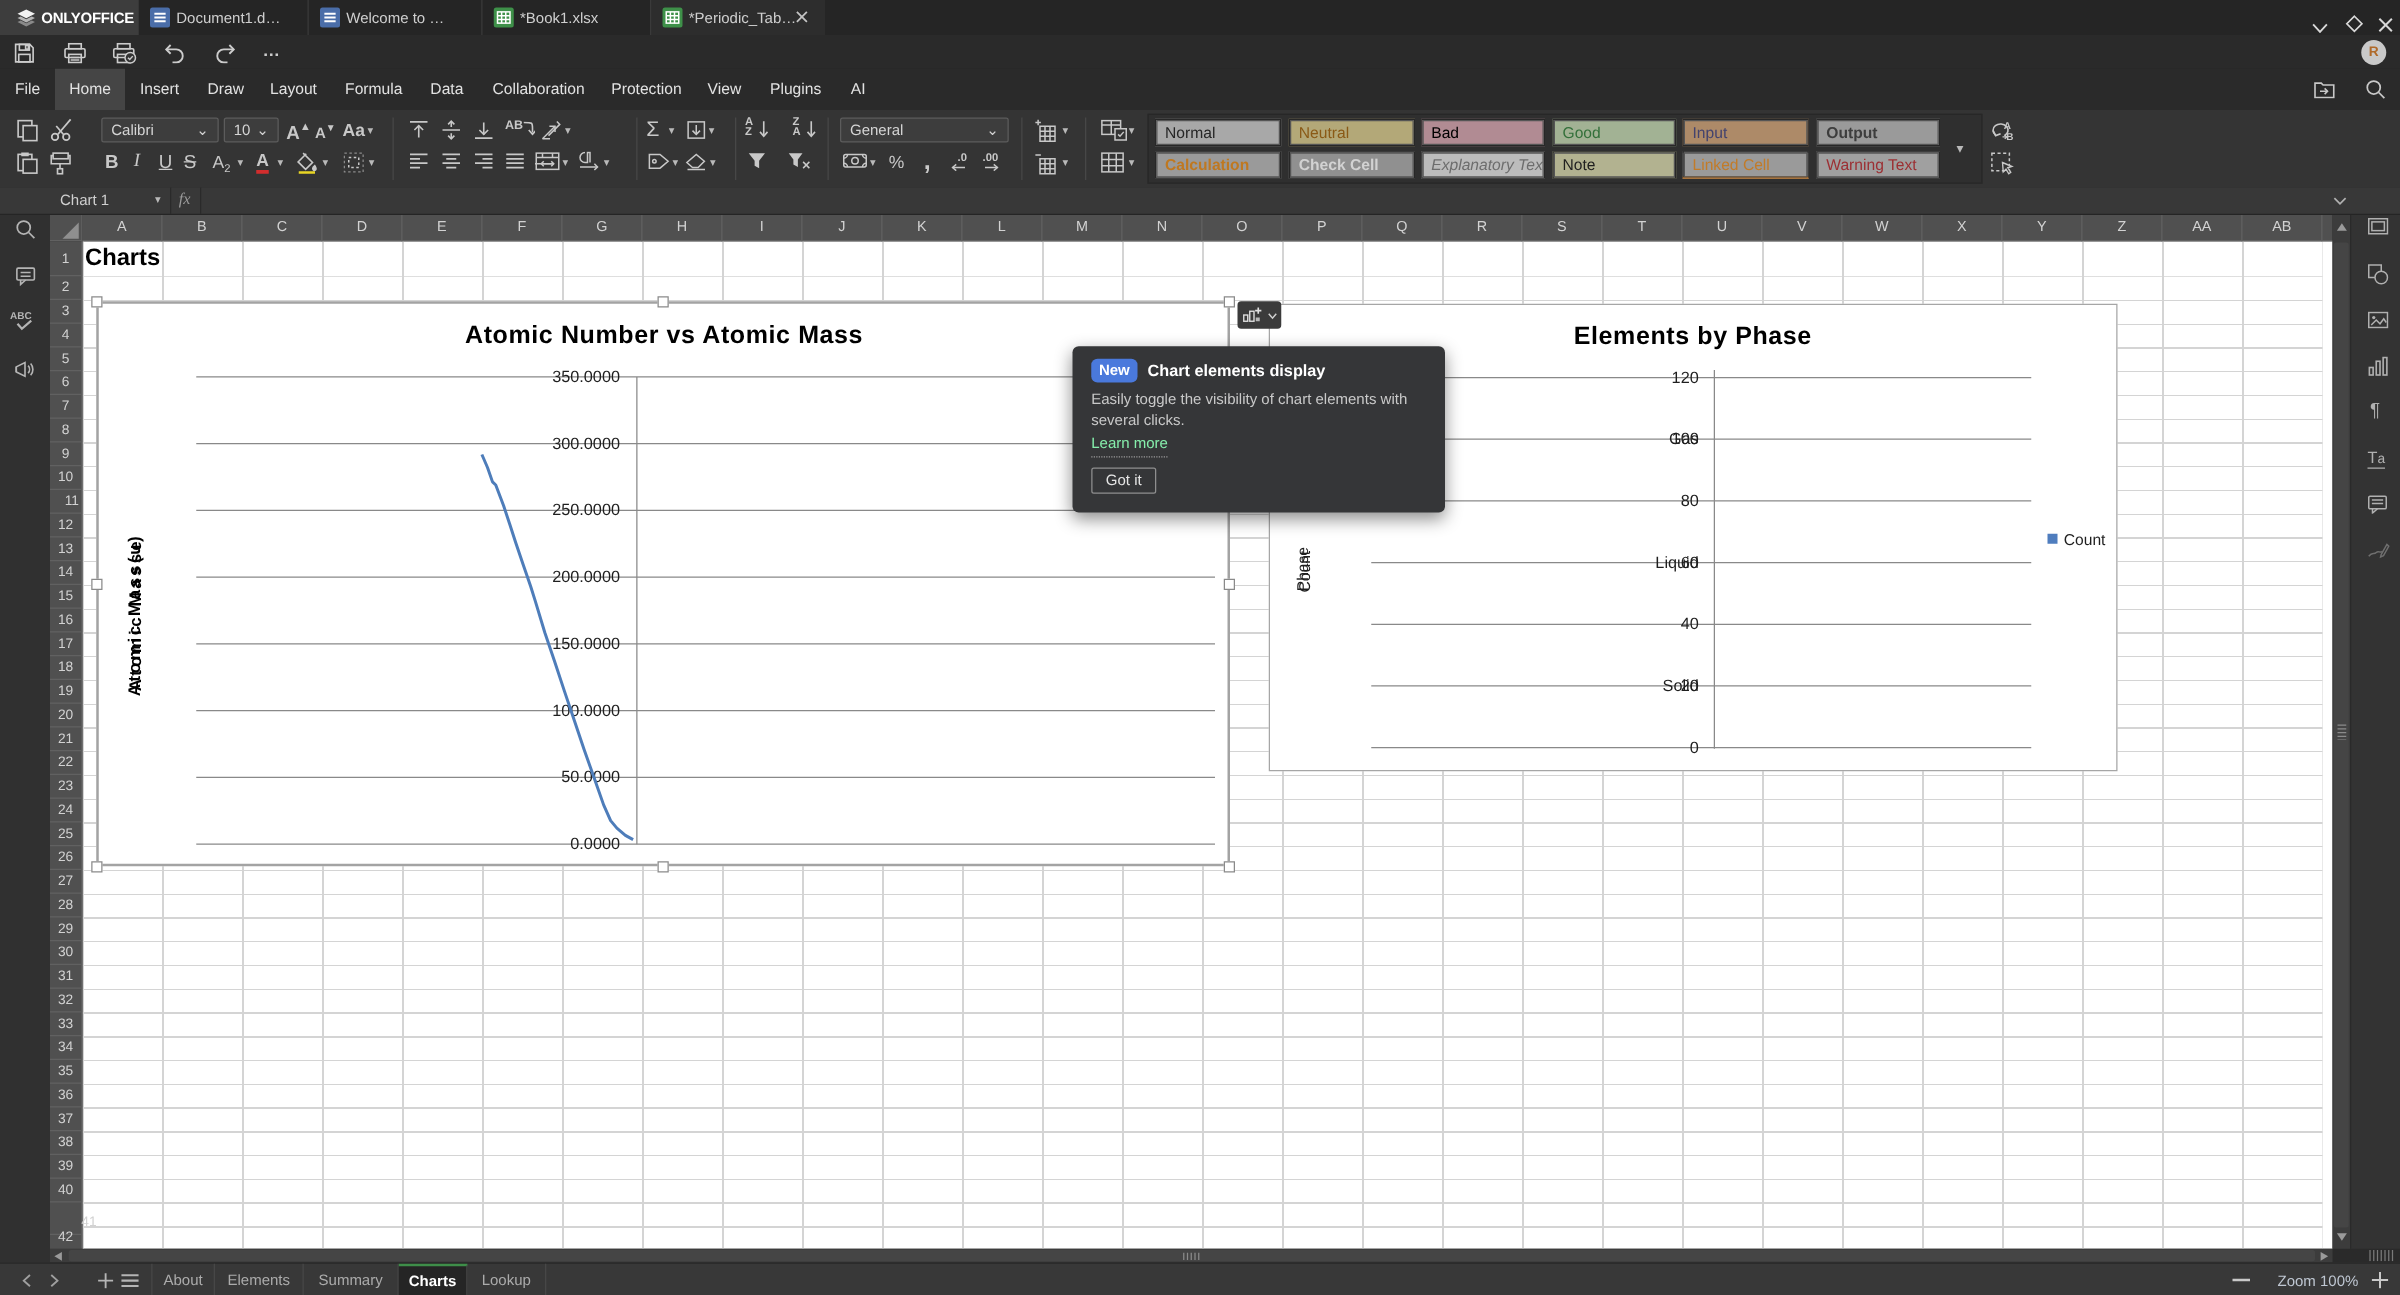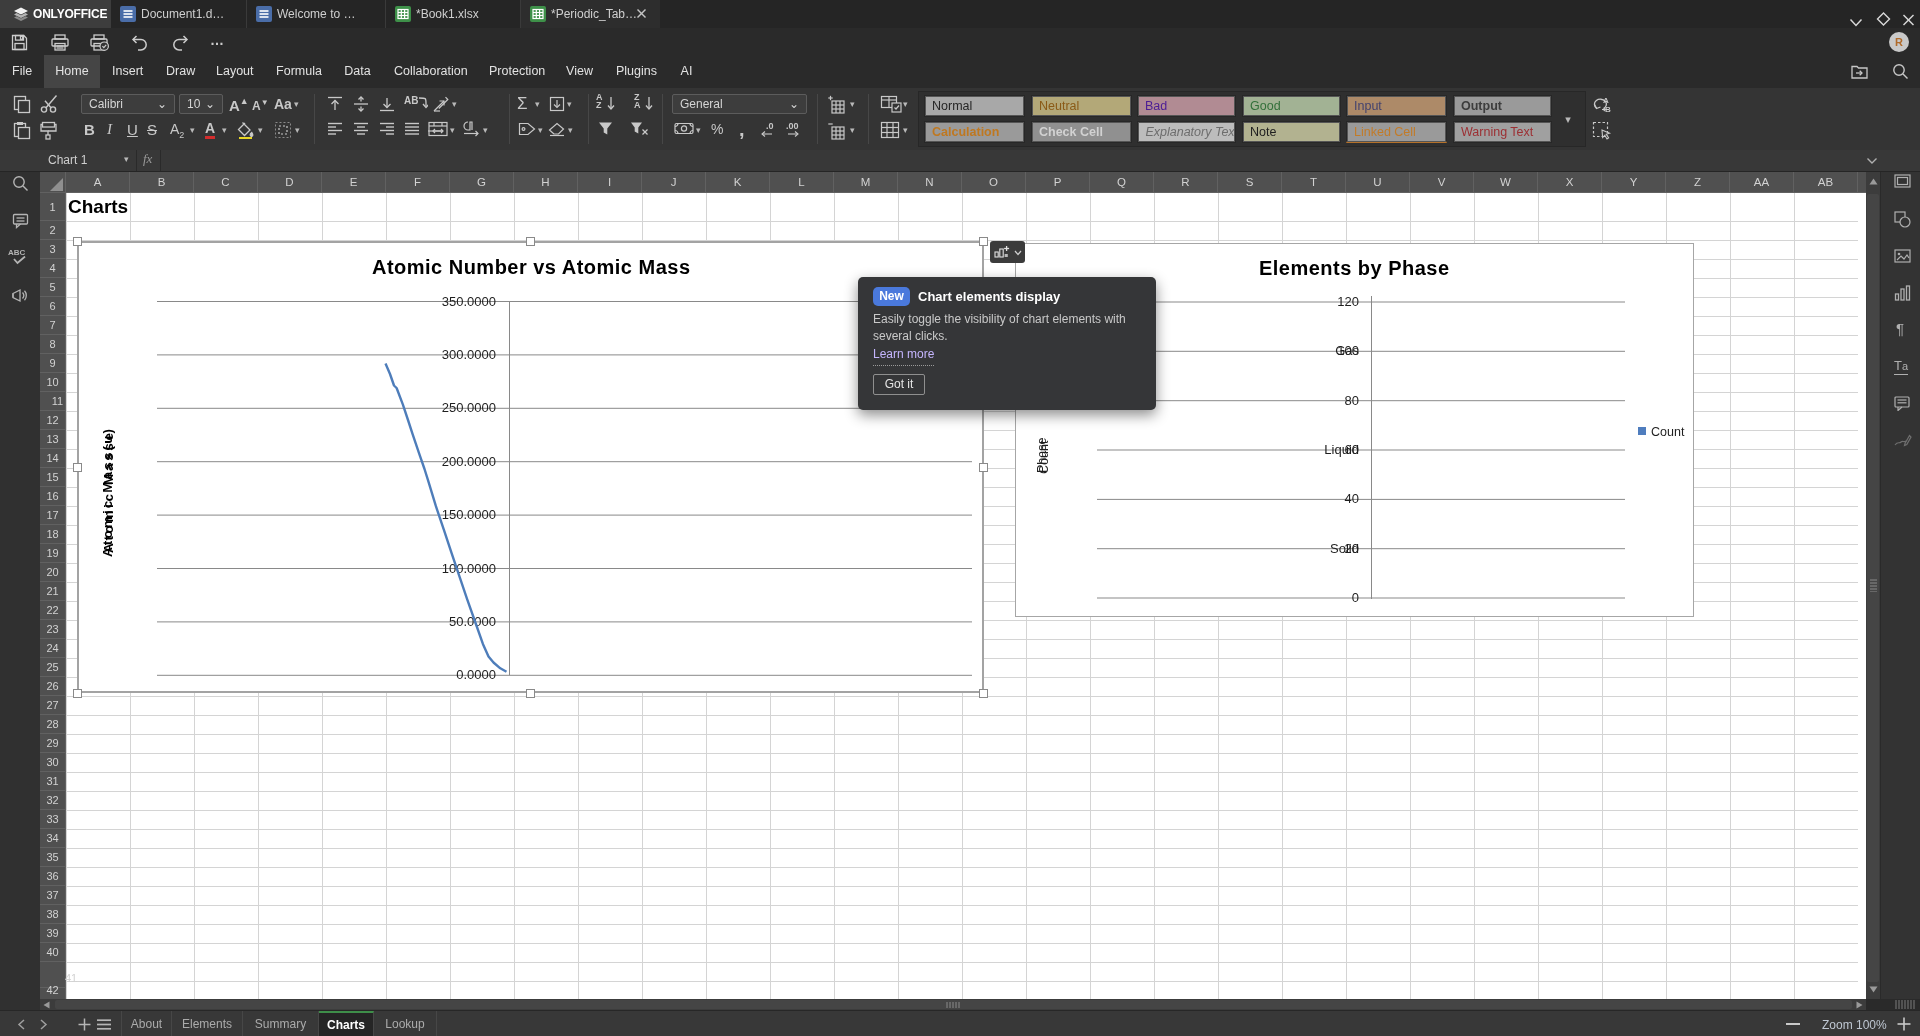--- a/index.html
+++ b/index.html
@@ -478,27 +478,27 @@
           <line x1="1.5" y1="11.5" x2="18.5" y2="11.5"></line>
           <line x1="7" y1="1.5" x2="7" y2="16.5"></line>
           <line x1="13" y1="1.5" x2="13" y2="16.5"></line>
         </g>
       </svg>
     <span class="abs chev" style="left:903px;top:37px;">▾</span>
 
     <div class="abs" style="left:918px;top:3px;width:668px;height:56px;background:#2f2f2f;border:1px solid #272727;"></div>
     <div class="gcell abs" style="left:924px;top:7px;width:101px;background:#a8a8a8;color:#262626;">Normal</div>
     <div class="gcell abs" style="left:1031px;top:7px;width:101px;background:#b3a878;color:#8a5a16;">Neutral</div>
-    <div class="gcell abs" style="left:1137px;top:7px;width:99px;background:#b18b93;color:#4c1d95;">Bad</div>
+    <div class="gcell abs" style="left:1137px;top:7px;width:99px;background:#b18b93;color:#000000;">Bad</div>
     <div class="gcell abs" style="left:1242px;top:7px;width:99px;background:#a2b294;color:#33703a;">Good</div>
     <div class="gcell abs" style="left:1346px;top:7px;width:101px;background:#ad8a68;color:#43436e;">Input</div>
     <div class="gcell abs" style="left:1453px;top:7px;width:99px;background:#9a9a9a;color:#3d3d3d;font-weight:bold;">Output</div>
     <div class="gcell abs" style="left:924px;top:33px;width:101px;background:#9a9a9a;color:#bf7820;font-weight:bold;">Calculation</div>
     <div class="gcell abs" style="left:1031px;top:33px;width:101px;background:#909090;color:#d2d2d2;font-weight:bold;">Check Cell</div>
-    <div class="gcell abs" style="left:1137px;top:33px;width:99px;background:#bcbcbc;color:#6d6d6d;font-style:italic;text-align:center;">Explanatory Tex</div>
+    <div class="gcell abs" style="left:1137px;top:33px;width:99px;background:#bcbcbc;color:#6d6d6d;font-style:italic;">Explanatory Tex</div>
     <div class="gcell abs" style="left:1242px;top:33px;width:99px;background:#b2b290;color:#1f1f1f;">Note</div>
     <div class="gcell abs" style="left:1346px;top:33px;width:101px;background:#9a9a9a;color:#c27b28;border-bottom:2px solid #b5712a;">Linked Cell</div>
     <div class="gcell abs" style="left:1453px;top:33px;width:99px;background:#a0a0a0;color:#9c2f33;">Warning Text</div>
     <div class="abs" style="left:1555px;top:20px;width:26px;height:22px;color:#b9b9b9;font-size:11px;text-align:center;line-height:22px;">▾</div>
 
     <svg class="abs" style="left:1592px;top:7px;" width="20" height="20" viewBox="0 0 20 20">
         <path d="M4.5 13 a6 5 0 1 1 7 .5" fill="none" stroke="#c8c8c8" stroke-width="1.3"></path>
         <polyline points="2.5,9.5 4.5,13.5 8.5,12" fill="none" stroke="#c8c8c8" stroke-width="1.3"></polyline>
         <text x="11" y="8" fill="#c8c8c8" font-size="8" font-weight="bold" font-family="Liberation Sans">A</text>
         <text x="13" y="17" fill="#c8c8c8" font-size="8" font-weight="bold" font-family="Liberation Sans">B</text>
@@ -635,21 +635,21 @@
       </svg>
       <svg class="abs" style="left:24px;top:9px;" width="8" height="6" viewBox="0 0 8 6">
           <polyline points="1,1 4,4.5 7,1" fill="none" stroke="#cfcfcf" stroke-width="1.2"></polyline>
         </svg>
     </div>
 
     <div class="abs" style="left:792px;top:84px;width:298px;height:133px;background:#353638;border-radius:5px;box-shadow:0 5px 14px rgba(0,0,0,0.45);">
       <div class="abs" style="left:15px;top:10px;width:37px;height:19px;background:#4a79dc;border-radius:5px;color:#fff;font-size:12px;font-weight:bold;text-align:center;line-height:19px;">New</div>
       <div class="abs" style="left:60px;top:12px;color:#fff;font-size:13px;font-weight:bold;">Chart elements display</div>
       <div class="abs" style="left:15px;top:34px;width:260px;color:#c9c9c9;font-size:12px;line-height:17px;">Easily toggle the visibility of chart elements with several clicks.</div>
-      <div class="abs" style="left:15px;top:70px;color:#c4b5fd;font-size:12px;border-bottom:1px dotted #9a9a9a;padding-bottom:4px;">Learn more</div>
+      <div class="abs" style="left:15px;top:70px;color:#86efac;font-size:12px;border-bottom:1px dotted #9a9a9a;padding-bottom:4px;">Learn more</div>
       <div class="abs" style="left:15px;top:97px;width:52px;height:21px;border:1px solid #8f8f8f;border-radius:2px;color:#e5e5e5;font-size:12px;text-align:center;line-height:19px;">Got it</div>
     </div>
   </div>
   <div id="corner" class="abs"></div>
   <div id="colheads" class="abs">
     <div class="colh abs" style="left:0px;width:64px;">A</div>
     <div class="colh abs" style="left:64px;width:64px;">B</div>
     <div class="colh abs" style="left:128px;width:64px;">C</div>
     <div class="colh abs" style="left:192px;width:64px;">D</div>
     <div class="colh abs" style="left:256px;width:64px;">E</div>

